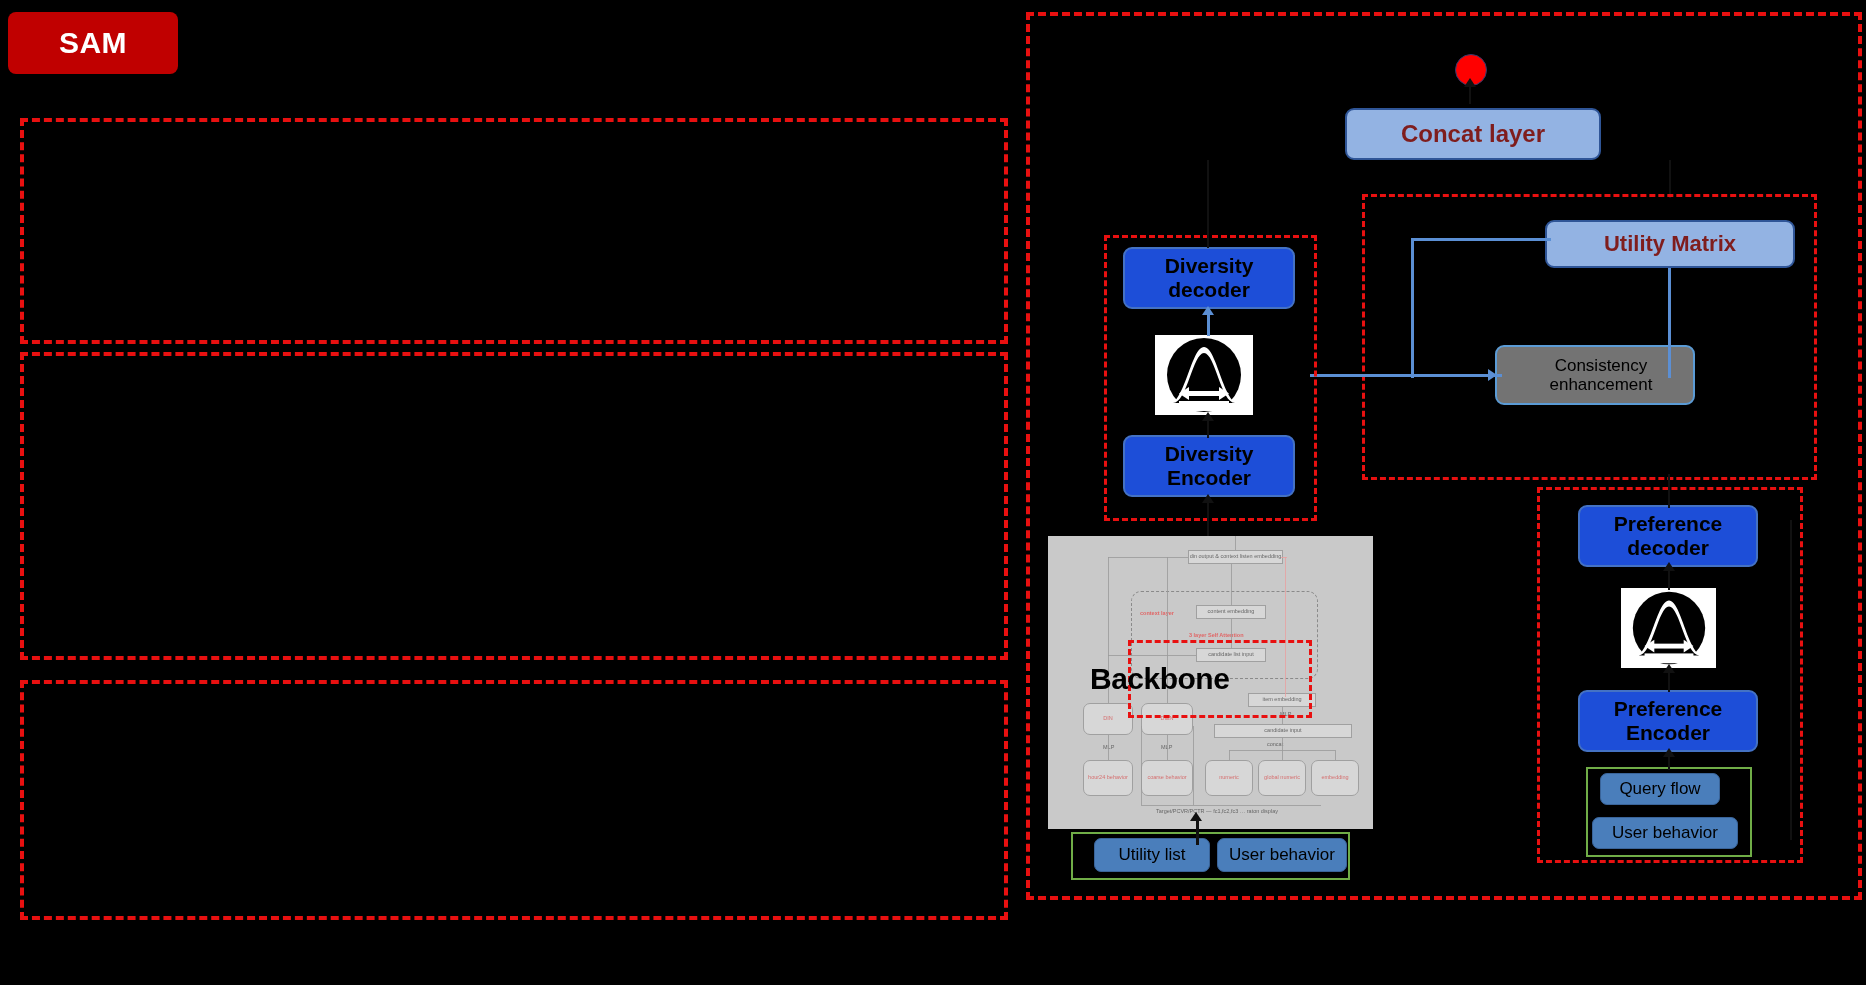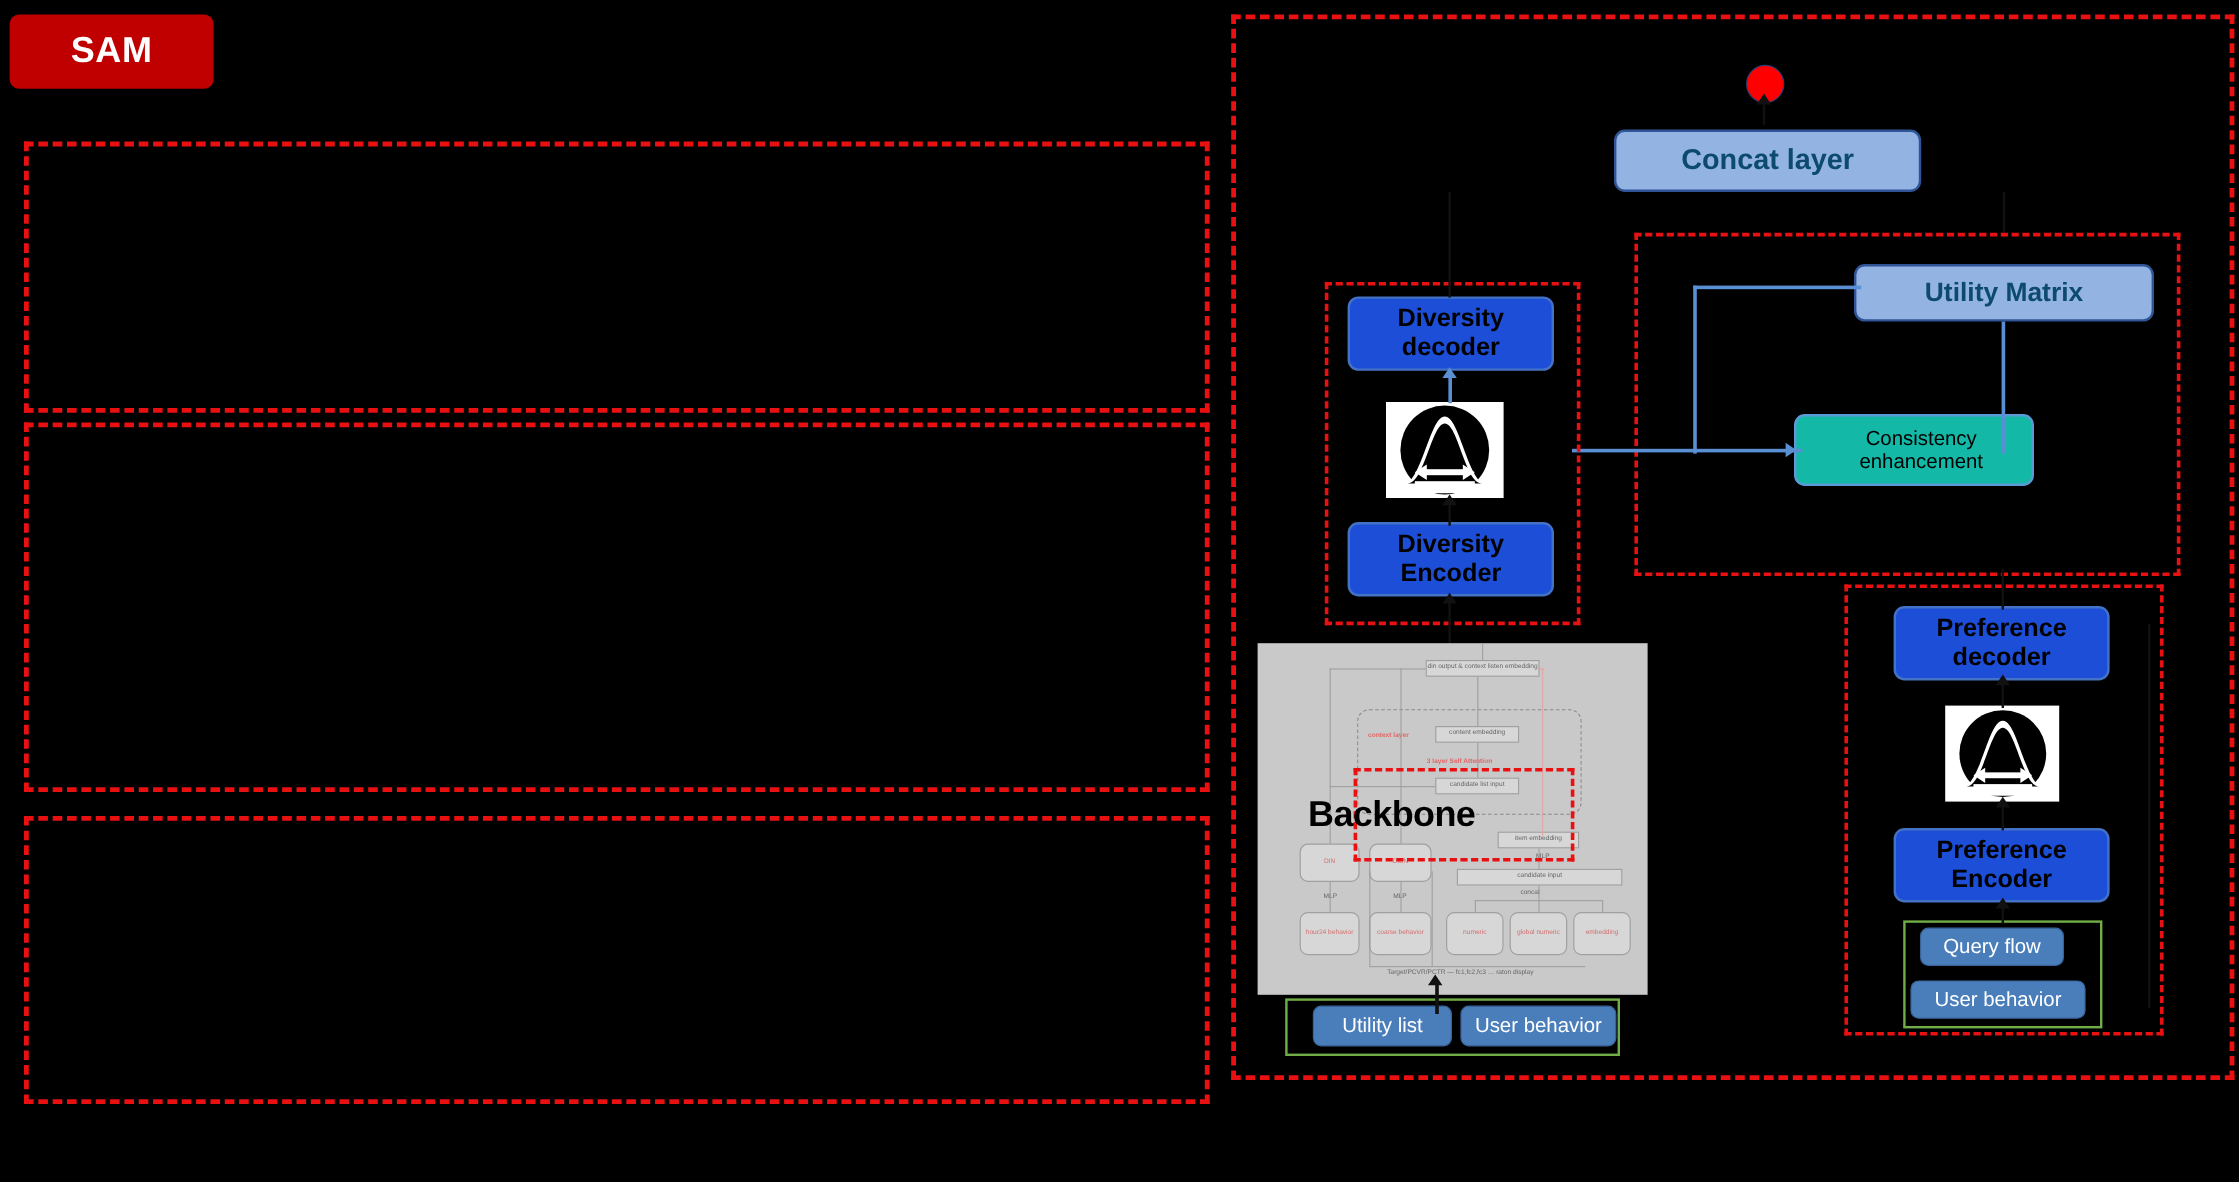--- a/index.html
+++ b/index.html
@@ -25,29 +25,29 @@
     position:absolute;box-sizing:border-box;
     display:flex;align-items:center;justify-content:center;
     text-align:center;line-height:1.12;
   }
   .node-lightblue{
     background:#1d4ed8;border:2px solid #4472C4;border-radius:9px;
     color:#000;font-weight:700;
   }
   .node-midblue{
     background:#93B3E3;border:2px solid #2F5597;border-radius:9px;
-    color:#0c4a6e;font-weight:700;
+    color:#7f1d1d;font-weight:700;
   }
   .node-green{
-    background:#14b8a6;border:2px solid #5B9BD5;border-radius:9px;
+    background:#737373;border:2px solid #5B9BD5;border-radius:9px;
     color:#000;font-weight:400;padding-left:12px;
   }
   .node-blue-solid{
     background:#4A7EBB;border:1px solid #3A6499;border-radius:7px;
-    color:#ffffff;font-weight:400;
+    color:#000000;font-weight:400;
   }
   .node-formula{
     background:#FFFFFF;border:1px solid #FFFFFF;
     color:#000;font-family:"Liberation Serif",serif;
     font-style:italic;
   }
 
   
   .green-frame{
     position:absolute;box-sizing:border-box;

